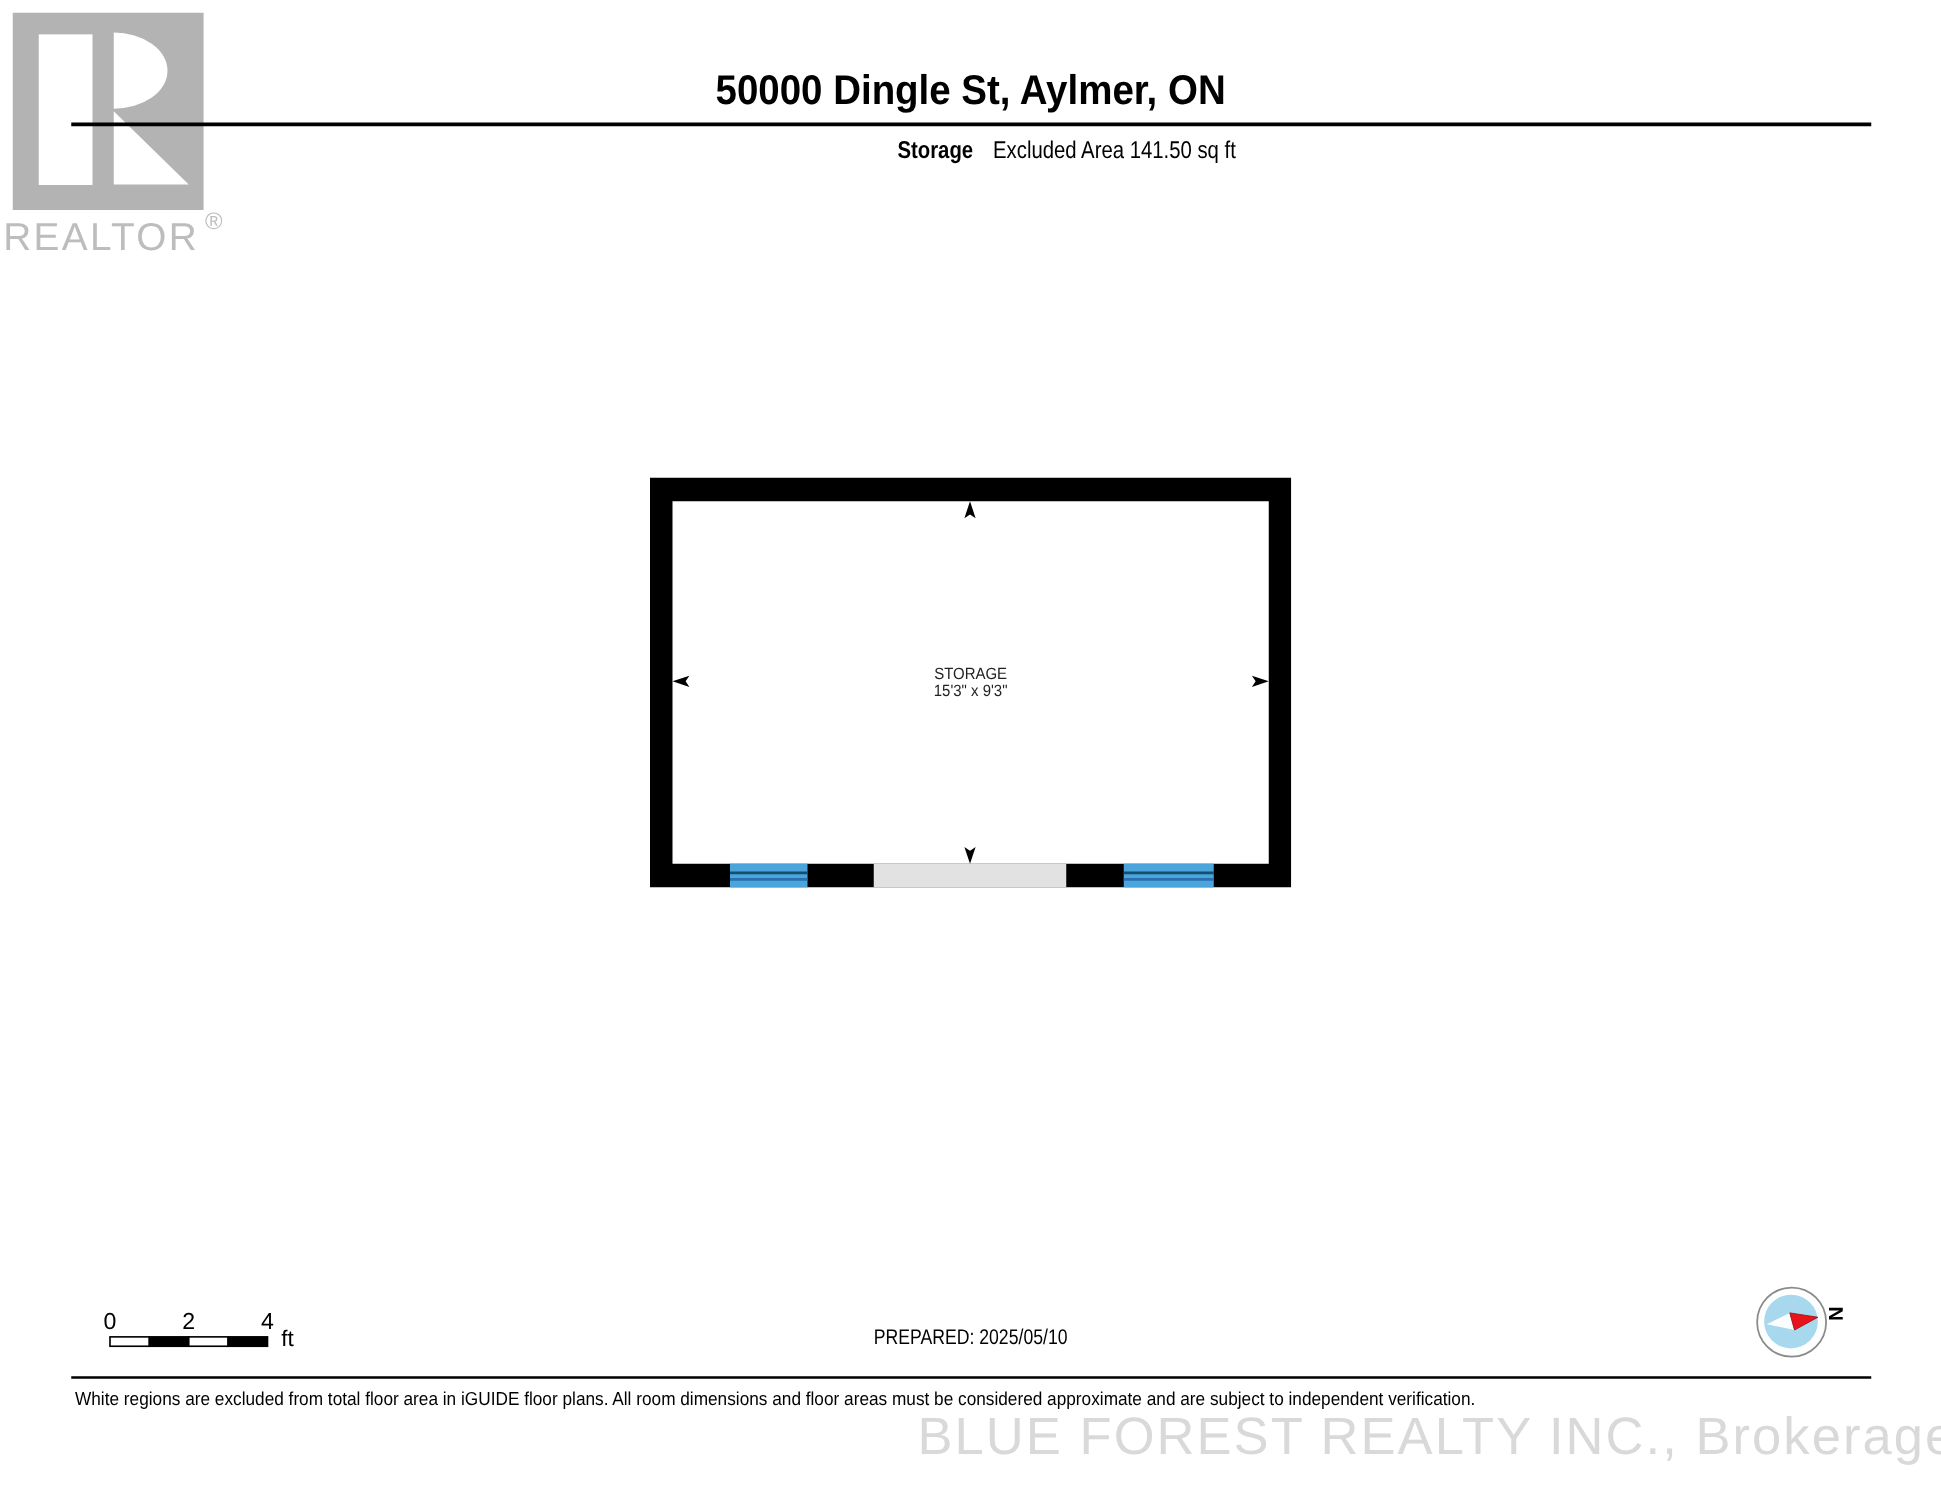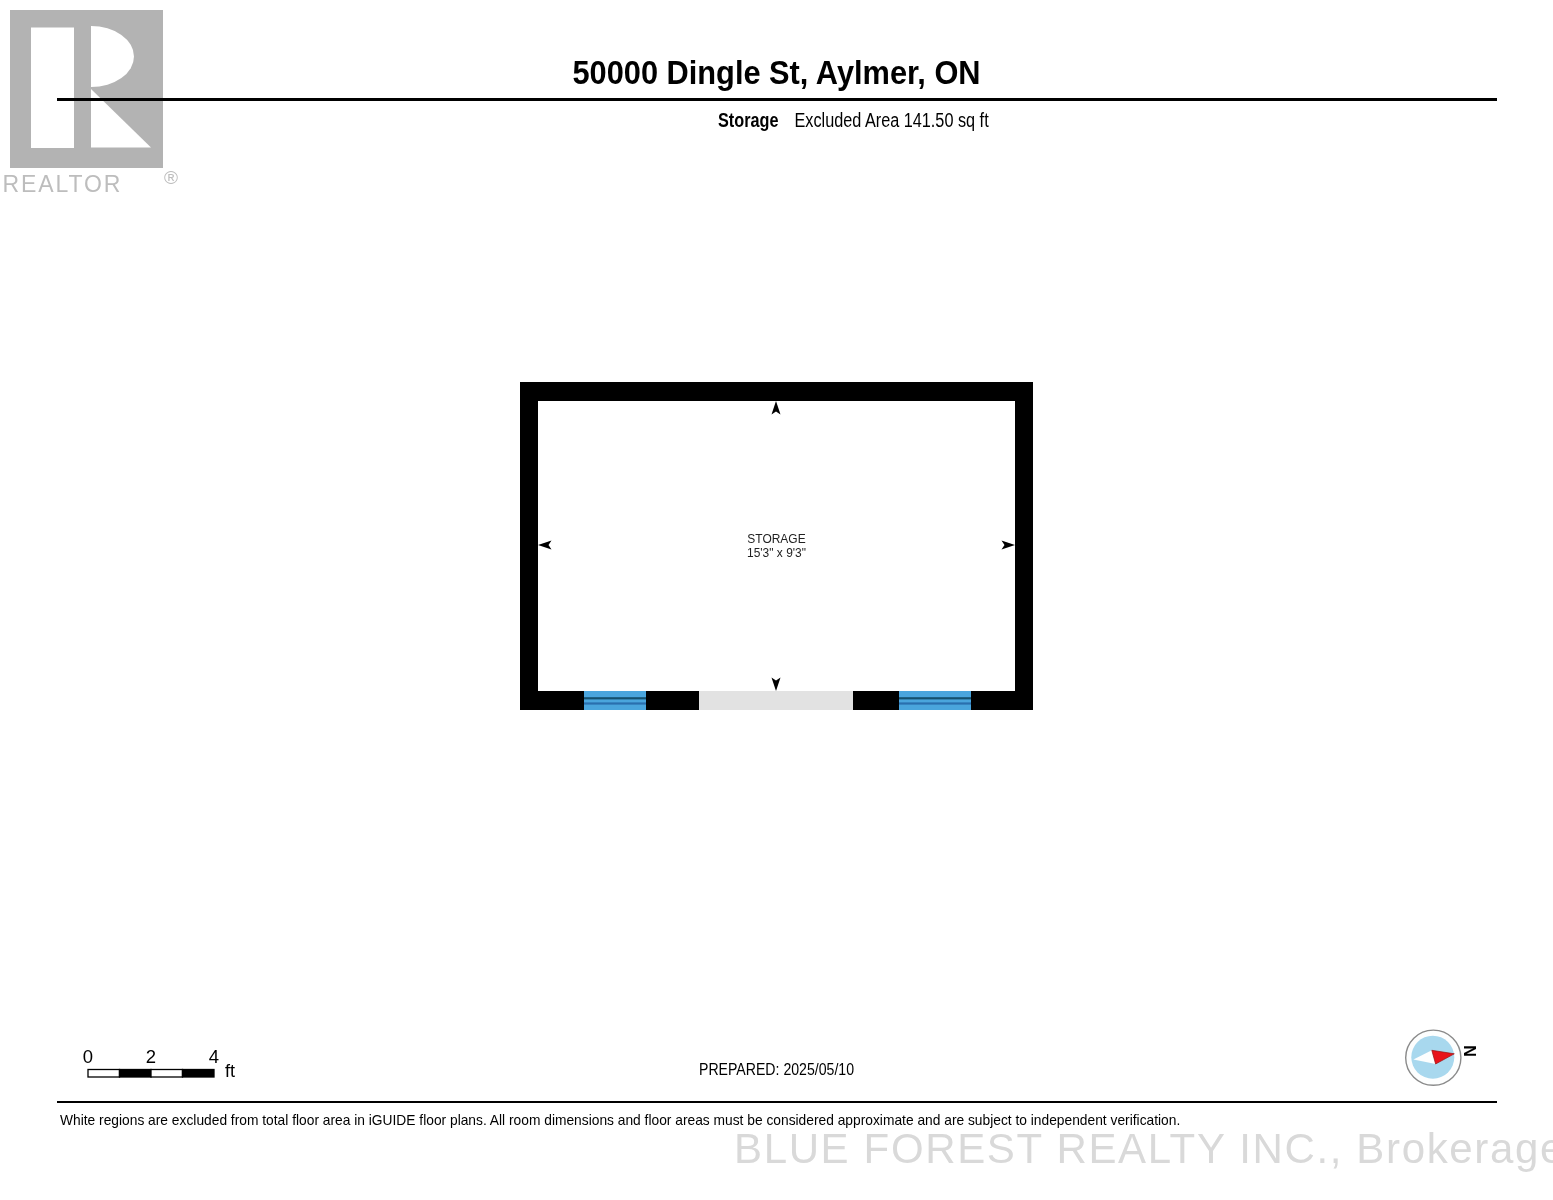--- a/index.html
+++ b/index.html
@@ -10,21 +10,21 @@
 </head>
 <body>
 
 <svg class="abs" style="left:10px;top:10px;" width="153" height="158" viewBox="0 0 153 158">
   <rect x="0" y="0" width="153" height="158" fill="#b3b3b3"></rect>
   <rect x="21" y="17.5" width="43" height="120.5" fill="#ffffff"></rect>
   <path d="M81,16 A43,30.5 0 0 1 81,77 Z" fill="#ffffff"></path>
   <path d="M81,79 L141,137.5 L81,137.5 Z" fill="#ffffff"></path>
 </svg>
 
-<div class="abs" style="left:2.5px;top:170.5px;width:230px;font-size:23px;color:#bdbdbd;letter-spacing:1.9px;line-height:1.2;">REALTOR</div>
+<div class="abs" style="left:2.5px;top:170.5px;width:230px;font-size:31px;color:#bdbdbd;letter-spacing:1.9px;line-height:1.2;">REALTOR</div>
 <div class="abs" style="left:164px;top:167px;font-size:19px;color:#bdbdbd;">®</div>
 
 <div class="abs" style="left:0;top:53.8px;width:1553px;text-align:center;font-size:33.2px;font-weight:bold;color:#000;transform:scaleX(0.927);transform-origin:776.5px 0;">50000 Dingle St, Aylmer, ON</div>
 
 <div class="abs" style="left:57px;top:98px;width:1440px;height:2.5px;background:#000;"></div>
 
 <div class="abs" style="left:718px;top:109px;font-size:19.4px;color:#000;white-space:nowrap;transform:scaleX(0.838);transform-origin:0 0;"><span style="font-weight:bold;">Storage</span><span style="display:inline-block;width:19px;"></span>Excluded Area 141.50 sq ft</div>
 
 <svg class="abs" style="left:520px;top:382px;" width="513" height="328" viewBox="0 0 513 328">
 

